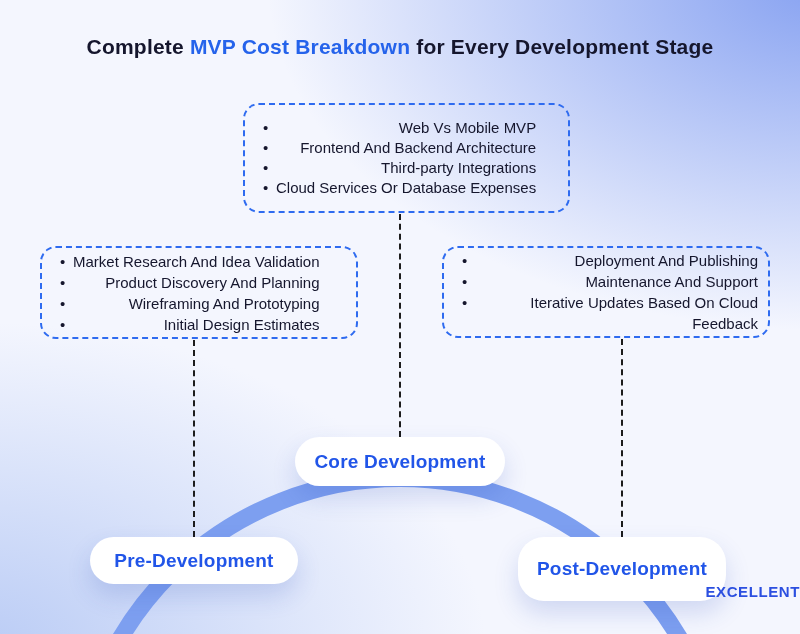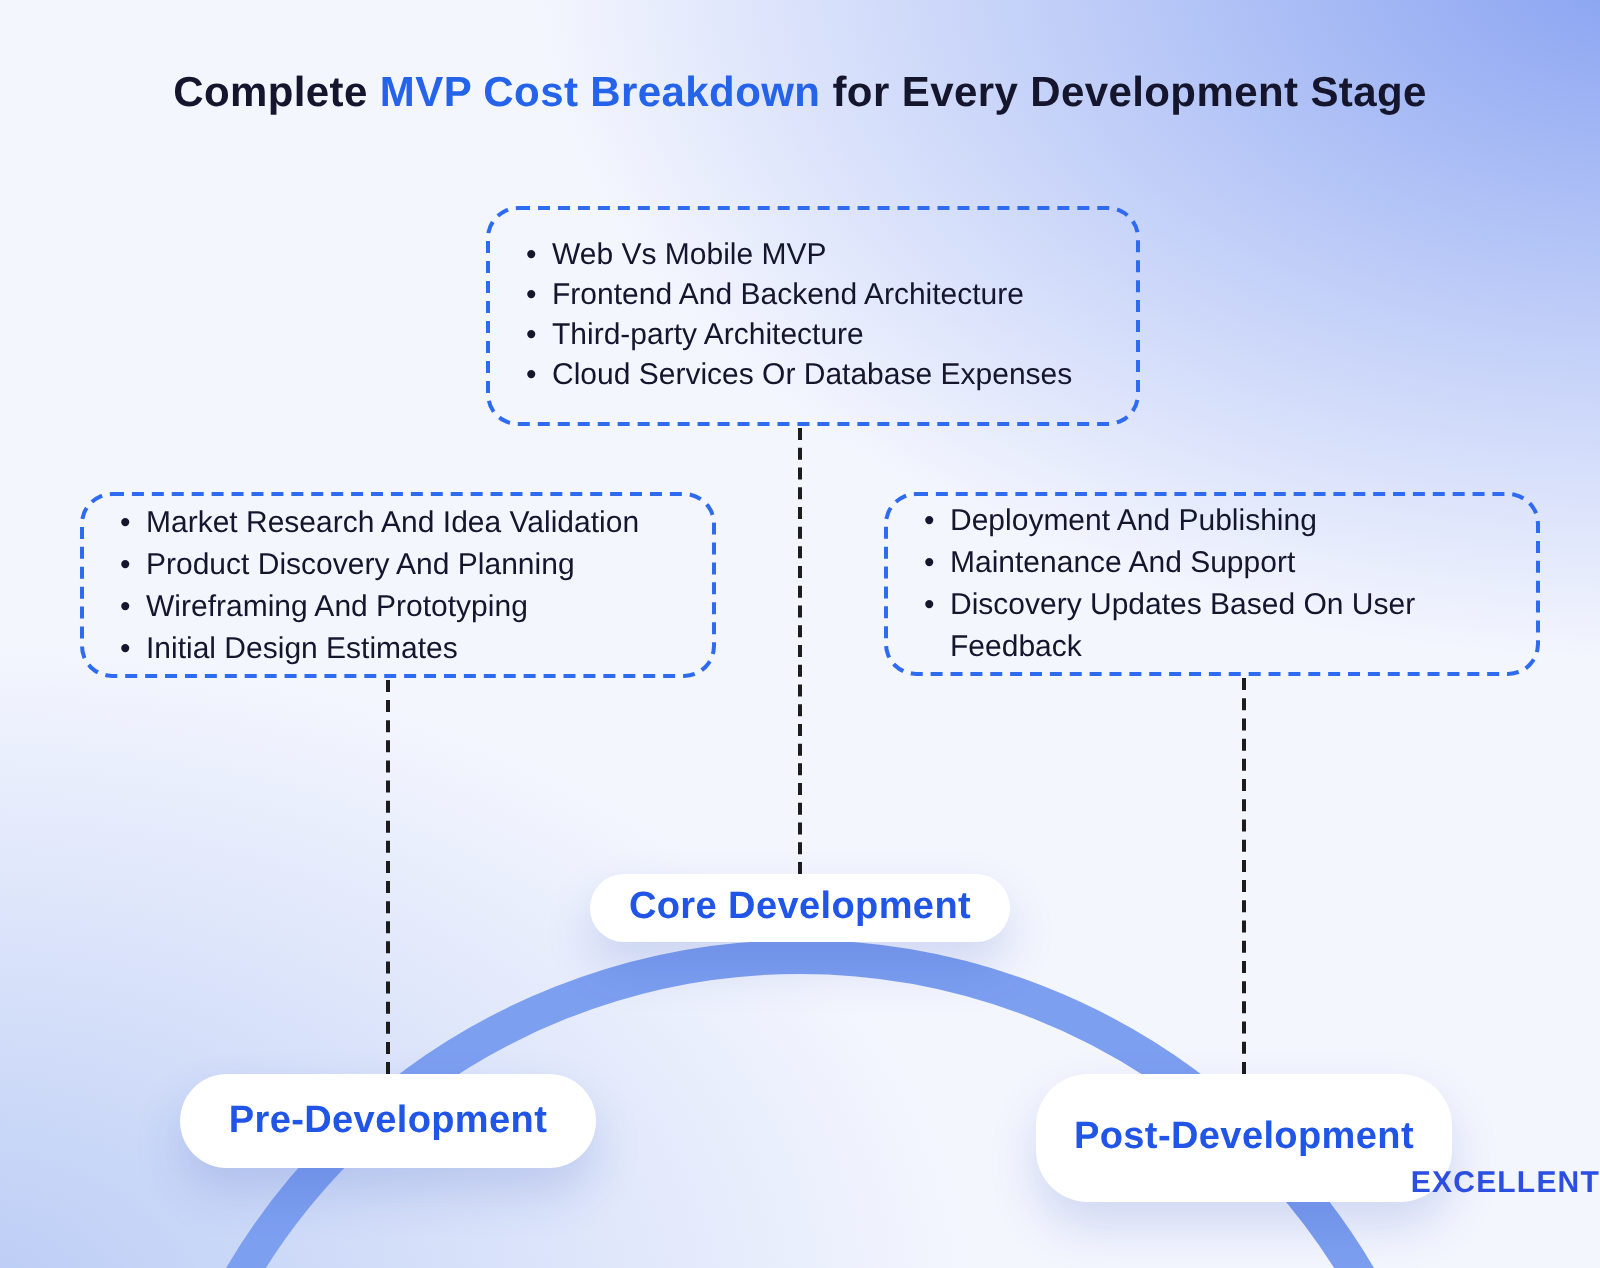--- a/index.html
+++ b/index.html
@@ -11,21 +11,21 @@
       radial-gradient(ellipse 110% 90% at -3% 103%, #b9cbf5 0%, rgba(185,203,245,0) 58%),
       #f4f6fe;
   }
   .title{
     position:absolute;top:35px;left:0;width:100%;text-align:center;
     font-size:21px;font-weight:700;color:#15162d;letter-spacing:.2px;
   }
   .title .hl{color:#2563eb;}
   .box{
     position:absolute;border:2px dashed #2e6bf0;border-radius:16px;
-    display:flex;align-items:center;box-sizing:border-box;
+    display:flex;align-items:center;box-sizing:border-box;text-align:right;
   }
   .box ul{list-style:none;margin:0;padding:0 10px 0 18px;}
   .box li{
     position:relative;padding-left:13px;font-size:15px;line-height:21px;
     color:#15162d;font-weight:500;
   }
   .box li::before{content:"\2022";position:absolute;left:0;color:#15162d;}
   #box-core{left:243px;top:103px;width:327px;height:110px;}
   #box-core li{line-height:20px;}
   #box-pre{left:40px;top:246px;width:318px;height:93px;}
@@ -35,21 +35,21 @@
   #conn-pre{left:193px;top:340px;height:197px;}
   #conn-post{left:621px;top:339px;height:198px;}
   #arc{position:absolute;left:0;top:0;}
   .pill{
     position:absolute;background:#ffffff;border-radius:26px;
     display:flex;align-items:center;justify-content:center;
     font-size:19px;font-weight:700;color:#2155e8;letter-spacing:.2px;
     box-shadow:0 12px 24px rgba(45,80,190,.18);
   }
   #pill-pre{left:90px;top:537px;width:208px;height:47px;}
-  #pill-core{left:295px;top:437px;width:210px;height:34px;}
+  #pill-core{left:295px;top:437px;width:210px;height:49px;}
   #pill-post{left:518px;top:537px;width:208px;height:64px;}
   .logo{position:absolute;top:583px;left:0;width:100%;text-align:right;color:#2b4fe0;}
   .logo .l1{font-size:15px;font-weight:800;letter-spacing:.6px;}
   .logo .l2{font-size:9px;font-weight:700;letter-spacing:4.5px;margin-top:1px;padding-left:4.5px;}
 </style>
 </head>
 <body>
 
 <div class="connector" id="conn-core"></div>
 <div class="connector" id="conn-pre"></div>
@@ -62,39 +62,39 @@
 <div class="title">
   <span>Complete</span>
   <span class="hl">MVP Cost Breakdown</span>
   <span>for Every Development Stage</span>
 </div>
 
 <div class="box" id="box-core">
   <ul>
     <li>Web Vs Mobile MVP</li>
     <li>Frontend And Backend Architecture</li>
-    <li>Third-party Architecture</li>
+    <li>Third-party Integrations</li>
     <li>Cloud Services Or Database Expenses</li>
   </ul>
 </div>
 
 <div class="box" id="box-pre">
   <ul>
     <li>Market Research And Idea Validation</li>
     <li>Product Discovery And Planning</li>
     <li>Wireframing And Prototyping</li>
     <li>Initial Design Estimates</li>
   </ul>
 </div>
 
 <div class="box" id="box-post">
   <ul>
     <li>Deployment And Publishing</li>
     <li>Maintenance And Support</li>
-    <li>Discovery Updates Based On User Feedback</li>
+    <li>Iterative Updates Based On Cloud Feedback</li>
   </ul>
 </div>
 
 <div class="pill" id="pill-core">Core Development</div>
 <div class="pill" id="pill-pre">Pre-Development</div>
 <div class="pill" id="pill-post">Post-Development</div>
 
 <div class="logo">
   <div class="l1">EXCELLENT</div>
 </div>

